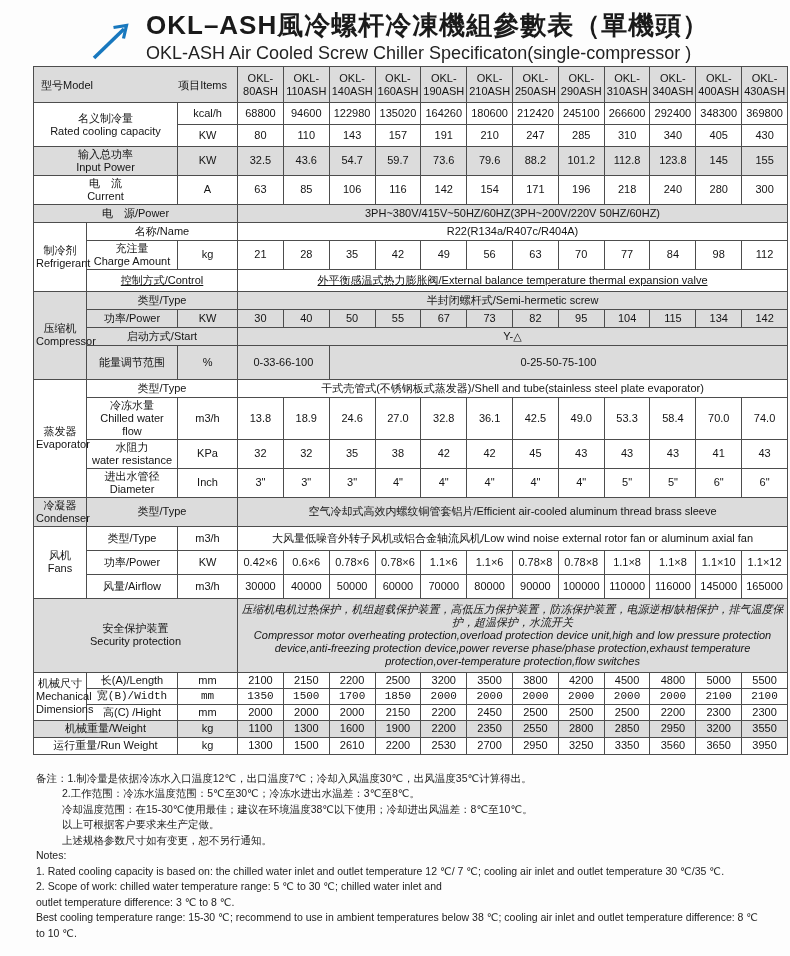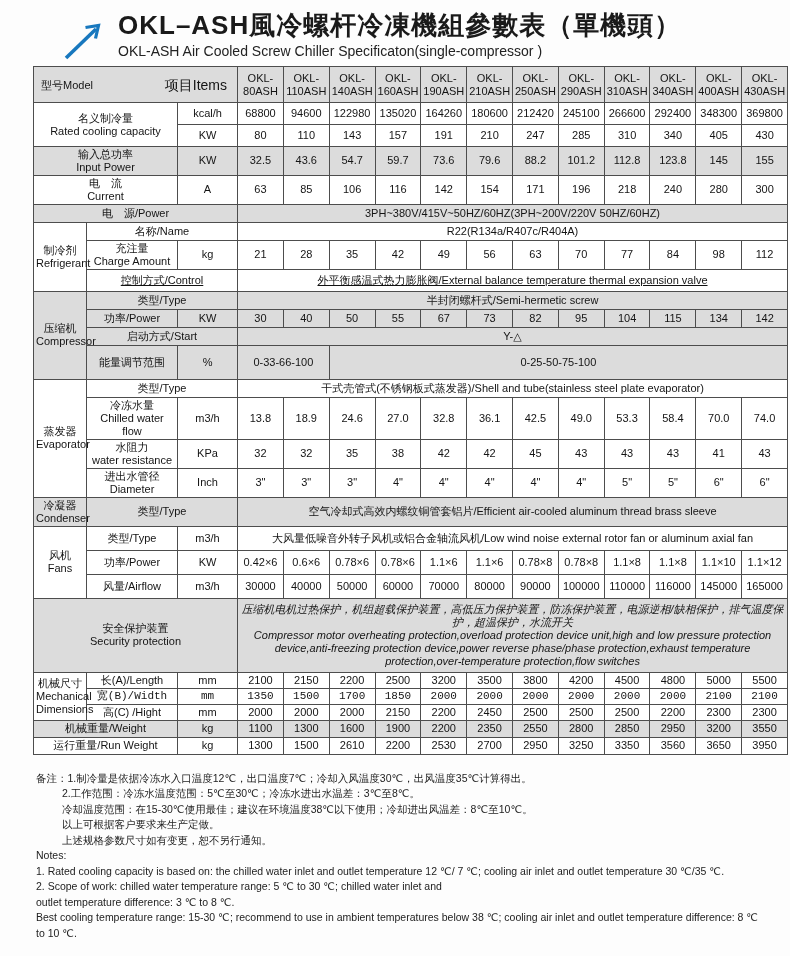--- a/index.html
+++ b/index.html
@@ -1,44 +1,44 @@
 <!DOCTYPE html>
 <html><head>
 <meta charset="utf-8">
 <style>
   html,body { margin:0; padding:0; background:#ffffff; }
   body { width:790px; font-family:"Liberation Sans","DejaVu Sans",sans-serif; color:#111; }
   .sheet { width:790px; height:956px; position:relative; background:#fdfdfd; overflow:hidden; }
 
   
-  .hdr { display:flex; align-items:flex-start; padding:10px 0 0 60px; }
+  .hdr { display:flex; align-items:flex-start; padding:10px 0 0 88px; }
   .logo { margin:8px 12px 0 0; flex:0 0 auto; }
   .titles { display:flex; flex-direction:column; }
   .title-zh { font-size:26px; font-weight:600; letter-spacing:1px; color:#1a1a1a; line-height:1.2; }
-  .title-en { font-size:14px; font-weight:400; color:#222; margin-top:2px; }
+  .title-en { font-size:18px; font-weight:400; color:#222; margin-top:2px; }
 
   
   .banner { width:753px; margin:22px 0 0 33px; height:25px; background:#29ABE2;
             color:#fff; font-size:15px; font-weight:500; text-align:center; line-height:25px; }
 
   
   table.spec { width:755px; margin:0 0 0 33px; border-collapse:collapse; table-layout:fixed;
                border:1.5px solid #4a4a4a; }
   table.spec td { border:1px solid #4d4d4d; text-align:center; vertical-align:middle;
                   padding:1px 2px; font-size:11px; line-height:1.18; color:#141414; background:#fff; }
   tr.head td { background:#dcdcdc; }
   tr.gray td { background:#dcdcdc; }
   td.mh { font-size:11.5px; white-space:pre-line; line-height:1.3; }
   td.grp, td.lbl, td.lblw, td.unit, td.span { font-size:10.5px; white-space:pre-line; }
   td.val { white-space:nowrap; }
   td.sec { text-align:left; white-space:pre-line; line-height:1.5; padding:3px 9px; font-size:10.5px;font-style:italic; }
   td.corner { position:relative; background:#dcdcdc;
     background-image:linear-gradient(to bottom right, rgba(0,0,0,0) calc(50% - 0.7px), #8a8a8a calc(50% - 0.7px), #8a8a8a calc(50% + 0.7px), rgba(0,0,0,0) calc(50% + 0.7px)); }
   td.corner .cm { position:absolute; left:7px; top:50%; transform:translateY(-50%); font-size:11px; }
-  td.corner .ci { position:absolute; right:10px; top:50%; transform:translateY(-50%); font-size:14px; }
+  td.corner .ci { position:absolute; right:10px; top:50%; transform:translateY(-50%); font-size:11px; }
 
   
   .notes { margin:16px 0 0 36px; font-size:10.5px; color:#222; line-height:15.5px; }
   .note-line { white-space:normal; width:730px; }
   .note-line.ind { padding-left:26px; }
 </style>
 </head>
 <body>
 
 <div class="sheet">

